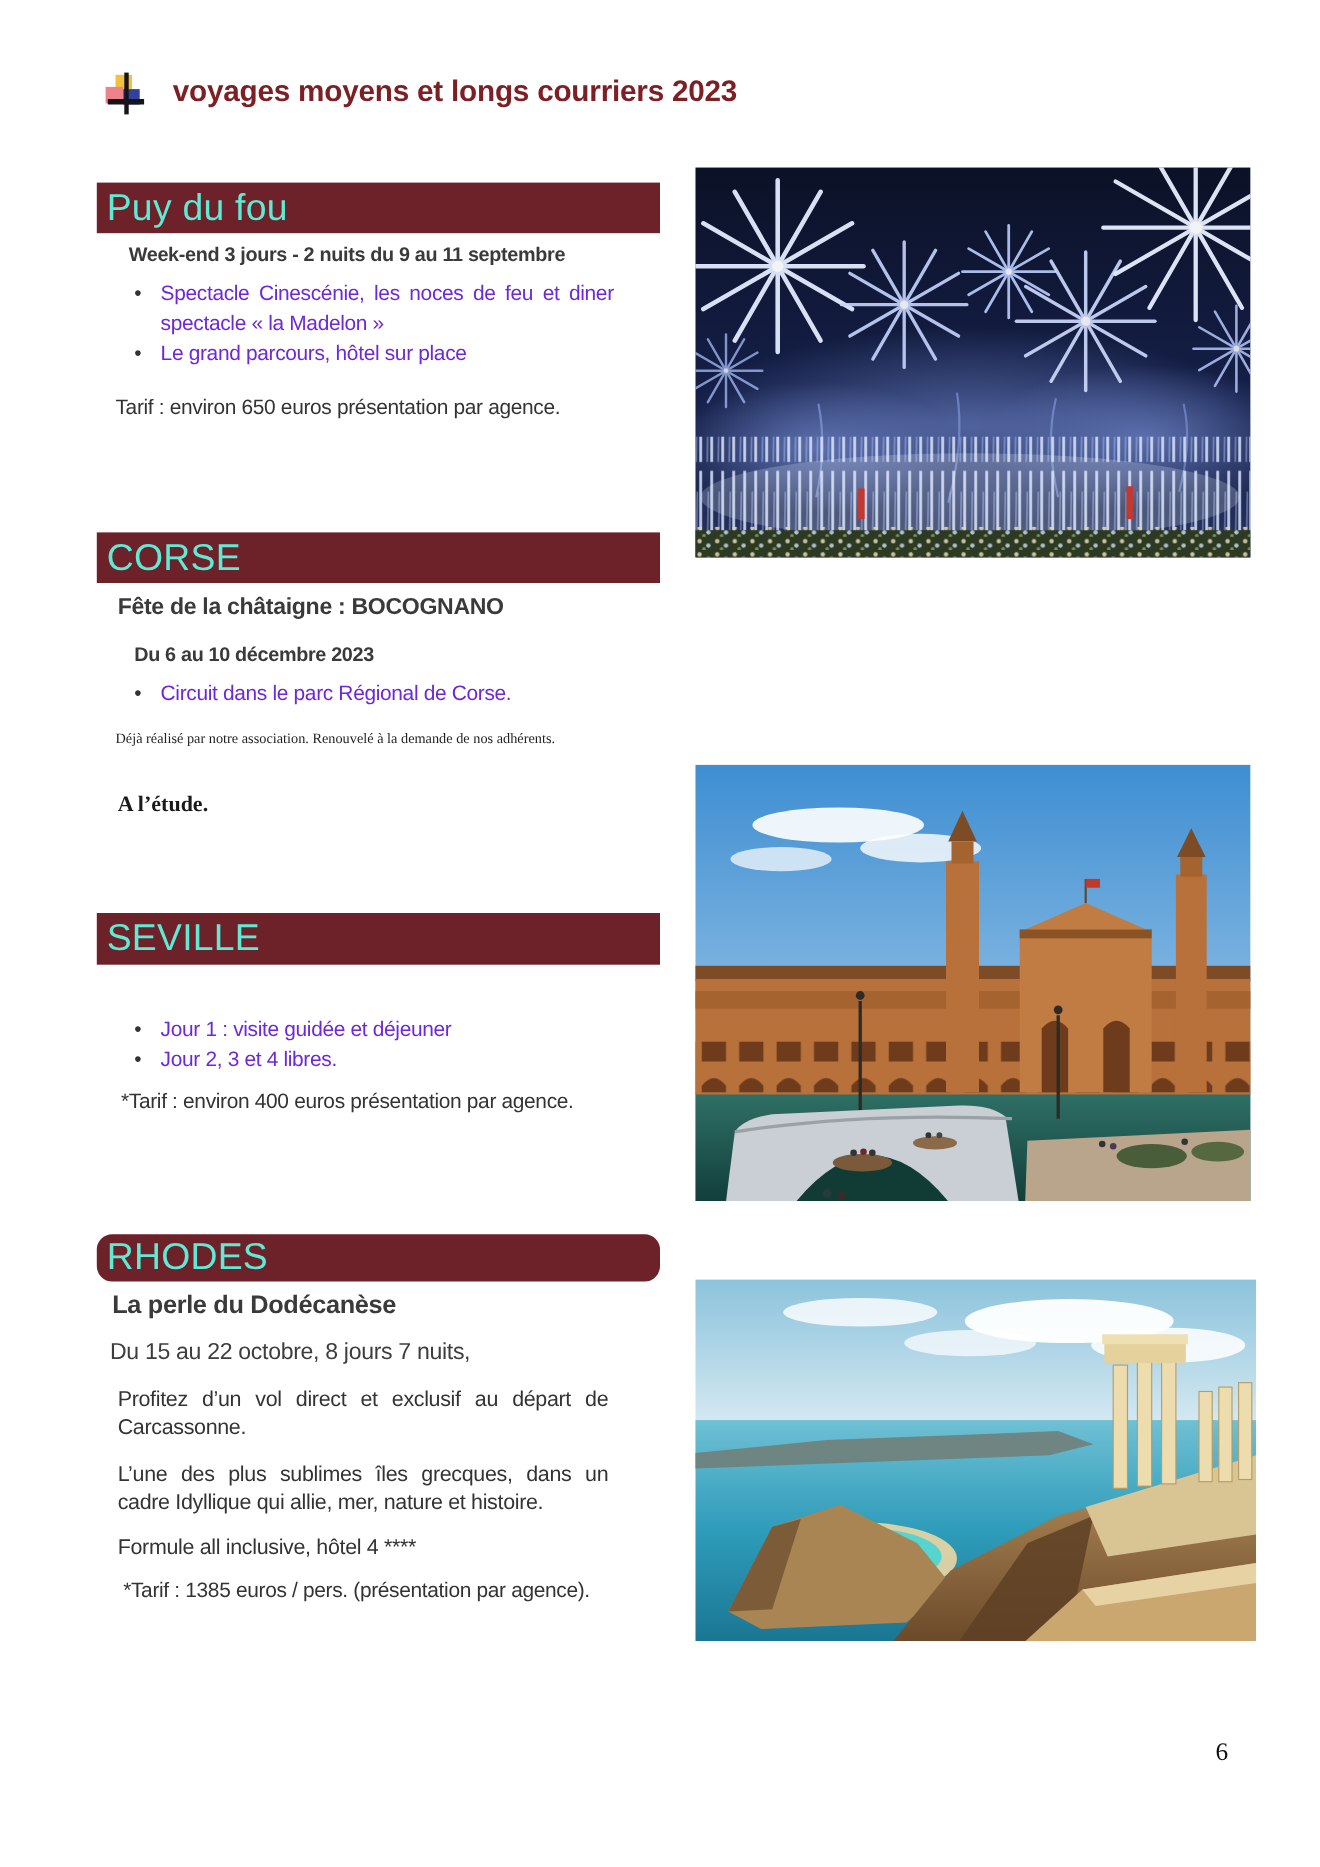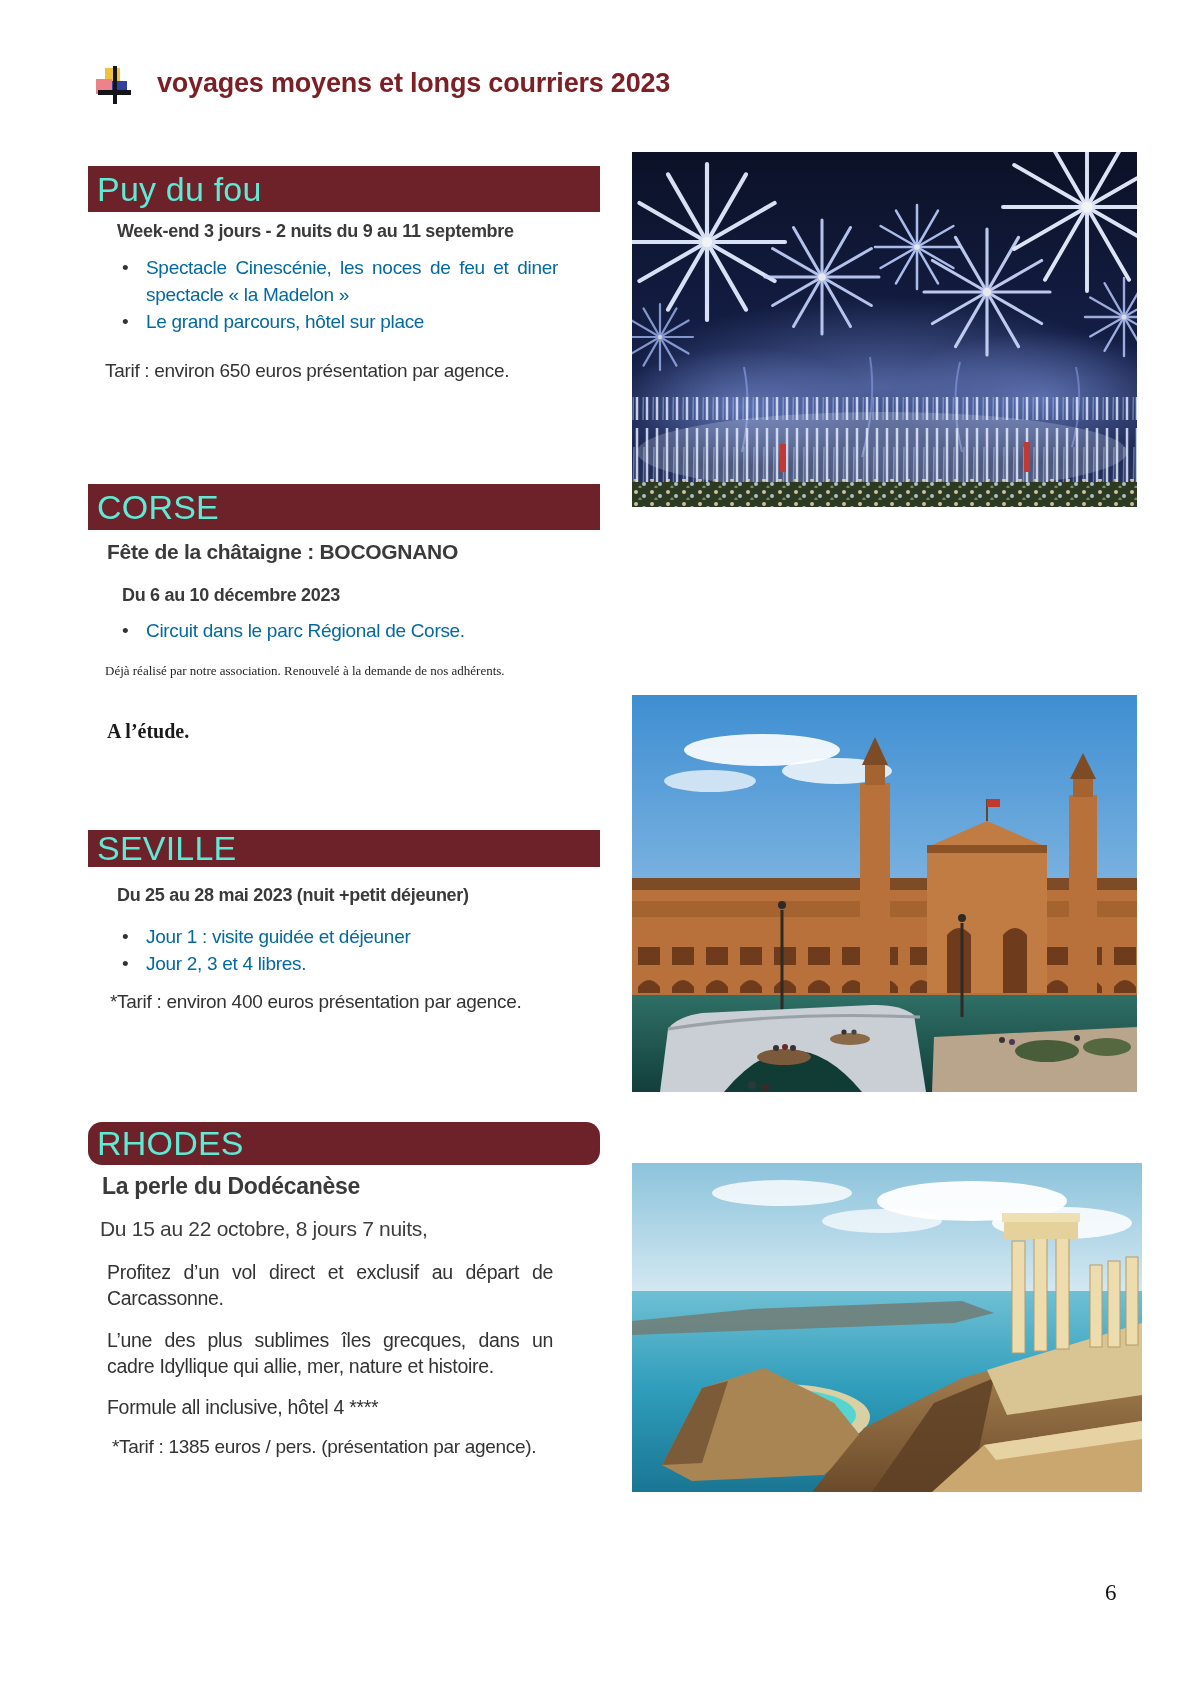--- a/index.html
+++ b/index.html
@@ -17,29 +17,29 @@
   .lg-barh   { left:3px;  top:24px; width:33px; height:5px;  background:#14141c; }
   .doc-title { position:absolute; left:157px; top:68px; font-size:27px; font-weight:700;
                color:#7d2026; letter-spacing:-0.2px; }
 
   
   .bar { position:absolute; left:88px; width:512px; background:#6d2129; color:#5eead4;
          font-size:34px; font-weight:400; padding-left:9px; display:flex; align-items:center;
          letter-spacing:0.2px; }
   #bar-puy     { top:166px;  height:46px; }
   #bar-corse   { top:484px;  height:46px; }
-  #bar-seville { top:830px;  height:37px; }
+  #bar-seville { top:830px;  height:47px; }
   #bar-rhodes  { top:1122px; height:43px;border-radius:14px; }
 
   
   .txt  { position:absolute; color:#333; letter-spacing:-0.3px; }
   .bold { font-weight:700; color:#3a3a3a; }
   ul.blist { list-style:none; position:absolute; }
   ul.blist li { position:relative; padding-left:28px; font-size:19px; line-height:27px;
-                color:#0369a1; text-align:justify; letter-spacing:-0.3px; }
+                color:#6d28d9; text-align:justify; letter-spacing:-0.3px; }
   ul.blist li::before { content:"\2022"; position:absolute; left:4px; top:0; color:#333; }
 
   
   #s1-sub   { left:117px; top:221px; width:470px; font-size:18px; }
   #s1-list  { left:118px; top:254px; width:440px; }
   #s1-tarif { left:105px; top:360px; font-size:19px; }
 
   
   #s2-heading { left:107px; top:540px; font-size:21px; }
   #s2-date    { left:122px; top:585px; font-size:18px; }
@@ -97,21 +97,20 @@
   <div class="bar" id="bar-corse">CORSE</div>
   <p class="txt bold" id="s2-heading">Fête de la châtaigne : BOCOGNANO</p>
   <p class="txt bold" id="s2-date">Du 6 au 10 décembre 2023</p>
   <ul class="blist" id="s2-list">
     <li>Circuit dans le parc Régional de Corse.</li>
   </ul>
   <p class="txt" id="s2-note">Déjà réalisé par notre association. Renouvelé à la demande de nos adhérents.</p>
   <p class="txt" id="s2-status">A l’étude.</p>
 
   <div class="bar" id="bar-seville">SEVILLE</div>
-  <p class="txt bold" id="s3-date">Du 25 au 28 mai 2023 (nuit +petit déjeuner)</p>
   <ul class="blist" id="s3-list">
     <li>Jour 1 : visite guidée et déjeuner</li>
     <li>Jour 2, 3 et 4 libres.</li>
   </ul>
   <p class="txt" id="s3-tarif">*Tarif : environ 400 euros présentation par agence.</p>
 
   <div class="bar" id="bar-rhodes">RHODES</div>
   <p class="txt bold" id="s4-heading">La perle du Dodécanèse</p>
   <p class="txt" id="s4-date">Du 15 au 22 octobre, 8 jours 7 nuits,</p>
   <p class="txt" id="s4-p1">Profitez d’un vol direct et exclusif au départ de Carcassonne.</p>

